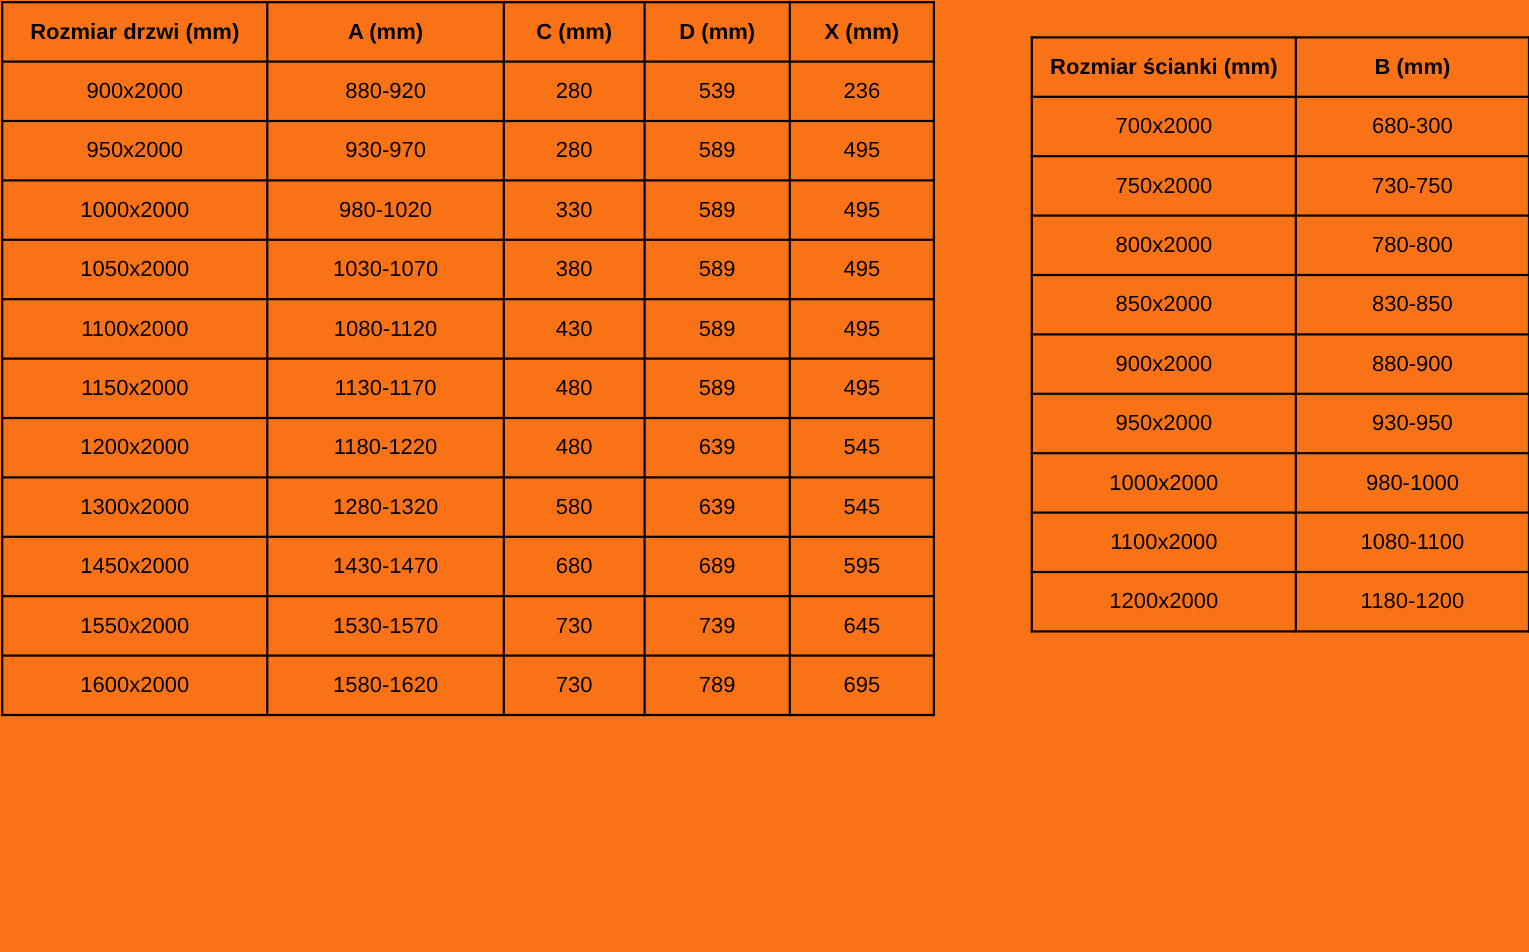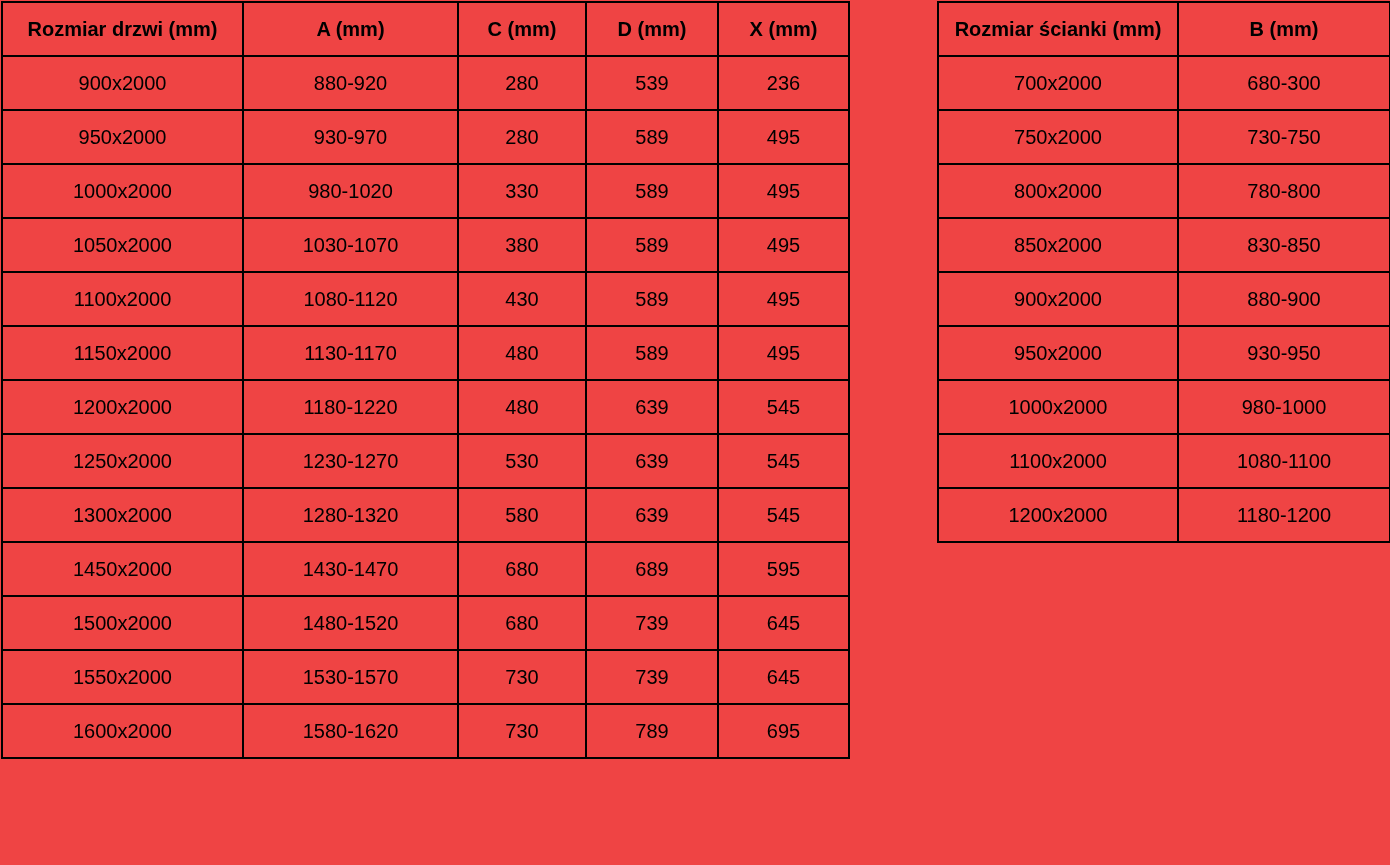--- a/index.html
+++ b/index.html
@@ -4,21 +4,21 @@
 <style>
   html, body {
     margin: 0;
     padding: 0;
     background: #ffffff;
   }
   .canvas {
     position: relative;
     width: 1390px;
     height: 865px;
-    background: #ef4444;
+    background: #f97316;
     font-family: "Liberation Sans", sans-serif;
     color: #000000;
   }
   table.spec-table {
     border-collapse: collapse;
     table-layout: fixed;
     position: absolute;
     top: 1px;
   }
   table.spec-table th,
@@ -38,20 +38,21 @@
   table.spec-table td {
     font-weight: 400;
   }
   #doors-table {
     left: 1px;
     width: 847px;
   }
   #walls-table {
     left: 937px;
     width: 452px;
+    margin-top: 32px;
   }
   
   #doors-table col:nth-child(1) { width: 241px; }
   #doors-table col:nth-child(2) { width: 215px; }
   #doors-table col:nth-child(3) { width: 128px; }
   #doors-table col:nth-child(4) { width: 132px; }
   #doors-table col:nth-child(5) { width: 131px; }
   
   #walls-table col:nth-child(1) { width: 240px; }
   #walls-table col:nth-child(2) { width: 212px; }
@@ -122,48 +123,34 @@
           <td>495</td>
         </tr>
         <tr>
           <td>1200x2000</td>
           <td>1180-1220</td>
           <td>480</td>
           <td>639</td>
           <td>545</td>
         </tr>
         <tr>
-          <td>1250x2000</td>
-          <td>1230-1270</td>
-          <td>530</td>
-          <td>639</td>
-          <td>545</td>
-        </tr>
-        <tr>
           <td>1300x2000</td>
           <td>1280-1320</td>
           <td>580</td>
           <td>639</td>
           <td>545</td>
         </tr>
         <tr>
           <td>1450x2000</td>
           <td>1430-1470</td>
           <td>680</td>
           <td>689</td>
           <td>595</td>
         </tr>
         <tr>
-          <td>1500x2000</td>
-          <td>1480-1520</td>
-          <td>680</td>
-          <td>739</td>
-          <td>645</td>
-        </tr>
-        <tr>
           <td>1550x2000</td>
           <td>1530-1570</td>
           <td>730</td>
           <td>739</td>
           <td>645</td>
         </tr>
         <tr>
           <td>1600x2000</td>
           <td>1580-1620</td>
           <td>730</td>

